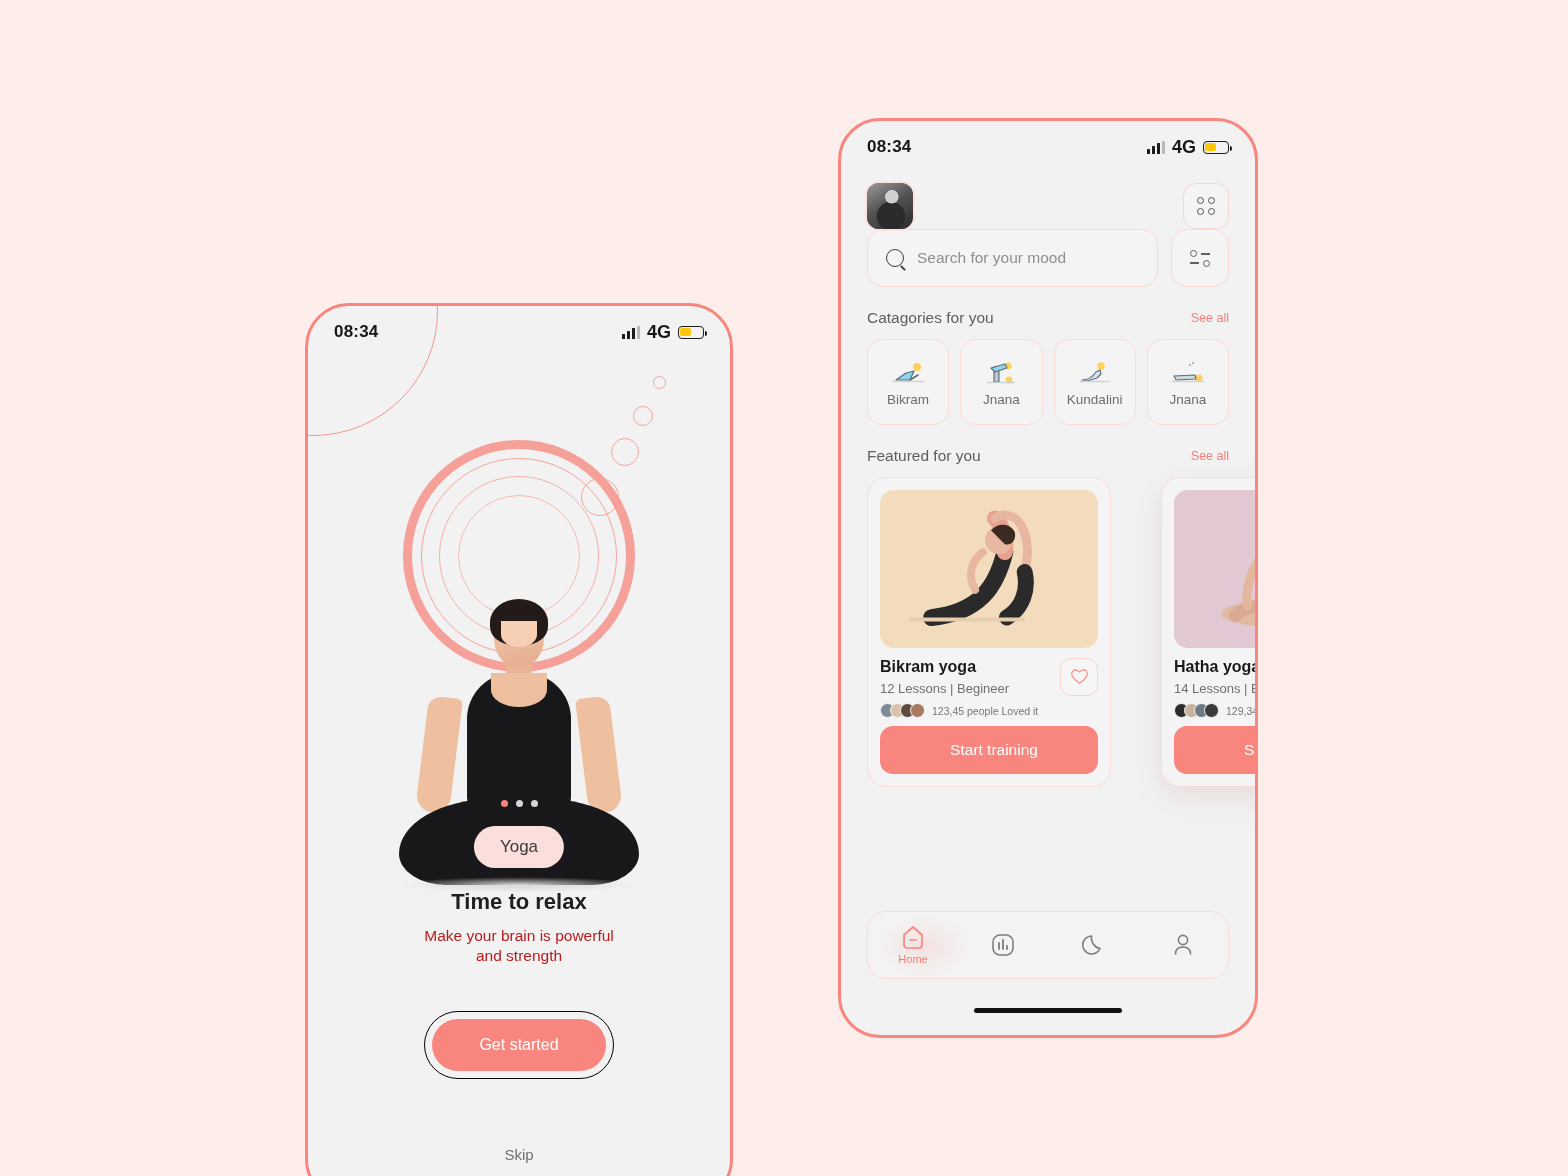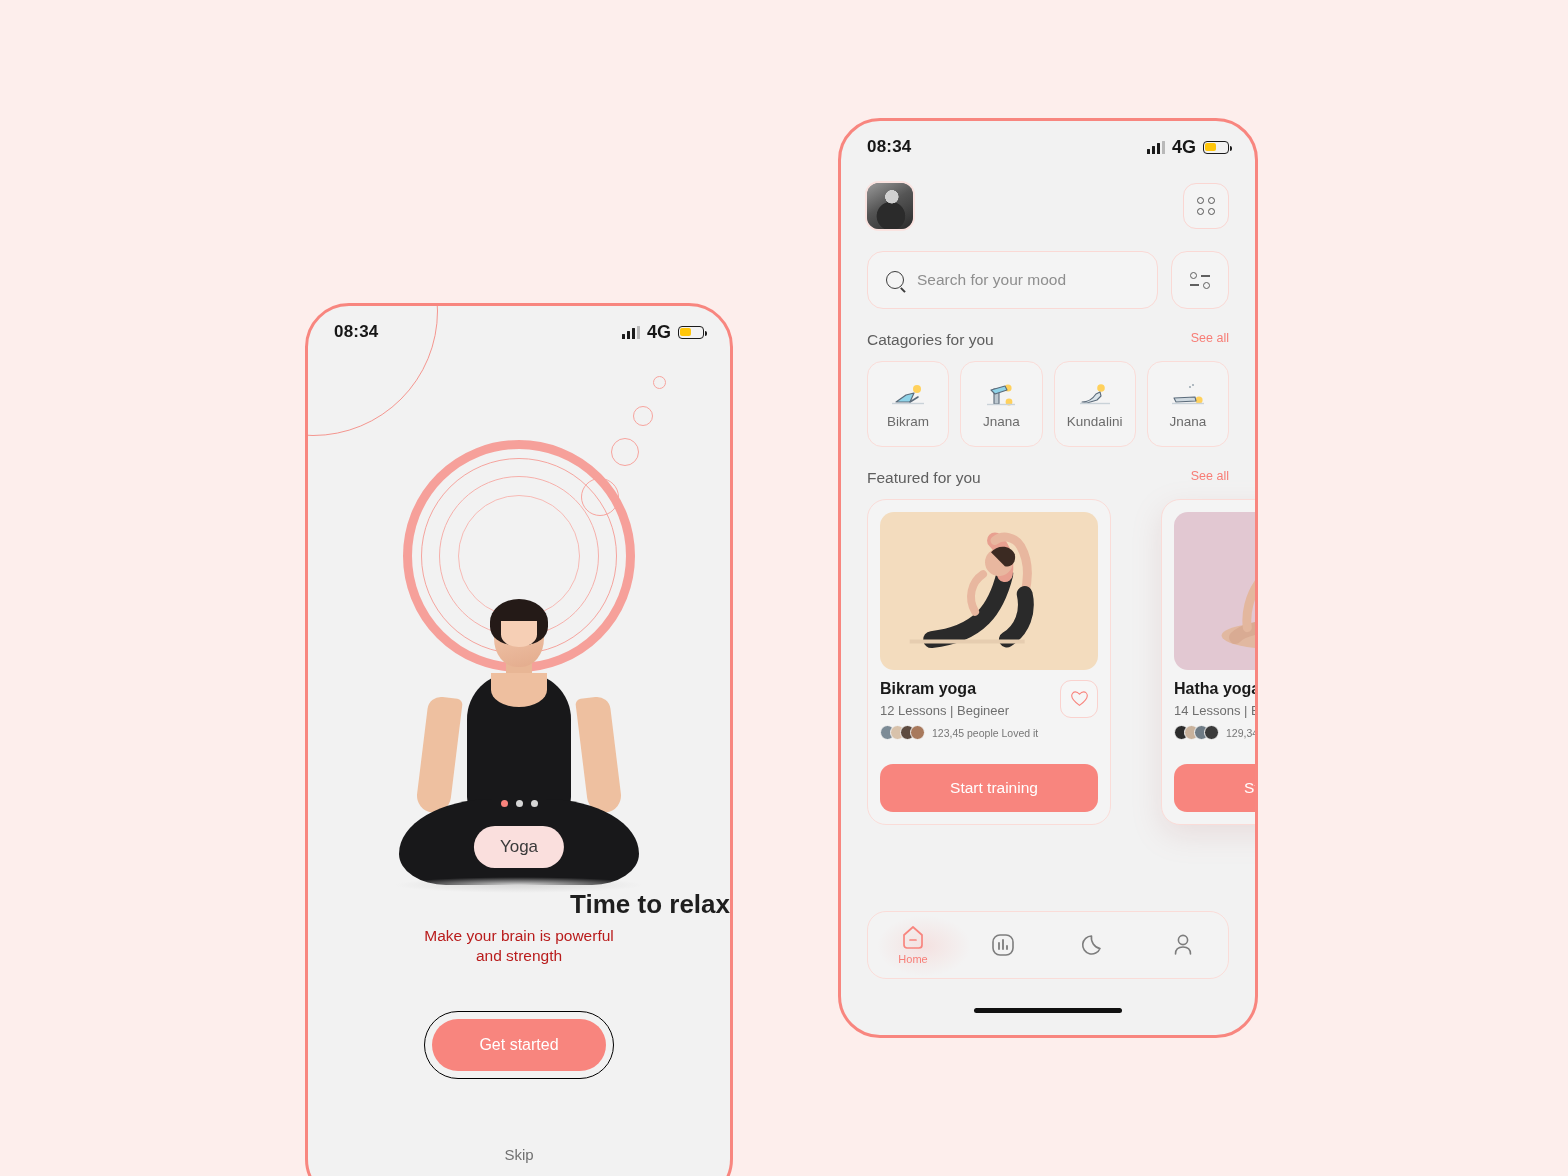--- a/index.html
+++ b/index.html
@@ -82,22 +82,22 @@
   .y-foot.l { left:84px; } .y-foot.r { left:118px; }
   .y-shadow { position:absolute; left:50%; bottom:-2px; transform:translateX(-50%);
               width:250px; height:16px; background:radial-gradient(ellipse at center,#d8d8d8 0%,rgba(242,242,242,0) 70%); z-index:9; }
 
   .dots { position:absolute; left:0; right:0; top:494px; display:flex; justify-content:center; gap:8px; }
   .dots span { width:7px; height:7px; border-radius:50%; background:#d6d6d6; }
   .dots span.active { background:#f8837c; }
 
   .pill-tag { position:absolute; left:50%; top:520px; transform:translateX(-50%);
               background:#fadfdd; color:#3a3a3a; font-size:17px; padding:11px 26px; border-radius:24px; }
-  .headline { position:absolute; left:0; right:0; top:583px; text-align:right;
-              font-size:26px; font-weight:bold; color:#1f1f1f; }
+  .headline { position:absolute; left:0; right:0; top:583px; text-align:center;
+              font-size:22px; font-weight:bold; color:#1f1f1f; }
   .subline { position:absolute; left:0; right:0; top:620px; text-align:center;
              font-size:15.5px; line-height:1.3; color:#b91c1c; }
 
   .cta-wrap { position:absolute; left:50%; top:705px; transform:translateX(-50%); padding:7px; border:1px solid #000000; border-radius:40px; }
   .cta { width: 174px; height: 52px; background:#f8857e; color:#fff; font-size:16px;
          border:none; border-radius:30px; cursor:pointer; }
   .skip { position:absolute; left:0; right:0; top:840px; text-align:center; font-size:15px; color:#707070; }
 
   
   .rp { position:absolute; left:0; right:0; top:52px; bottom:0; padding:0 26px; }
@@ -112,38 +112,38 @@
     filter: grayscale(1); }
   .grid-btn { width:46px; height:46px; border:1px solid #fad6d2; border-radius:13px; background:#f4f4f4;
               display:flex; align-items:center; justify-content:center; cursor:pointer; }
   .grid-ico { display:grid; grid-template-columns:repeat(2,7px); gap:4px; }
   .grid-ico i { width:7px; height:7px; border:1.4px solid #545454; border-radius:50%; display:block; }
 
   .greet { margin-top:22px; }
   .greet h1 { font-size:37px; font-weight:normal; color:#101010; line-height:1.36; letter-spacing:-.4px; }
   .greet h1 span.hl { background:#fae5e2; border-radius:4px; box-decoration-break:clone; padding:0 2px; }
 
-  .searchrow { display:flex; gap:13px; margin-top:22px; }
+  .searchrow { display:flex; gap:13px; }
   .searchbox { flex:1; height:58px; border:1px solid #fad9d5; border-radius:16px; background:#f4f4f4;
                display:flex; align-items:center; gap:13px; padding:0 18px; }
   .search-ico { width:18px; height:18px; border:1.8px solid #3c3c3c; border-radius:50%; position:relative; flex:0 0 auto; }
   .search-ico::after { content:""; position:absolute; right:-3px; bottom:-3px; width:6px; height:1.8px; background:#3c3c3c; transform:rotate(45deg); }
   .searchbox input { border:none; outline:none; background:transparent; font-size:15.5px; color:#555;
                      font-family:"Liberation Sans",sans-serif; width:100%; }
   .searchbox input::placeholder { color:#8e8e8e; }
   .filter-btn { width:58px; height:58px; border:1px solid #fad9d5; border-radius:16px; background:#f4f4f4;
                 display:flex; align-items:center; justify-content:center; cursor:pointer; }
   .filter-ico { width:24px; height:20px; position:relative; }
   .filter-ico i { position:absolute; display:block; }
   .filter-ico .c { width:7px; height:7px; border:1.6px solid #606060; border-radius:50%; }
   .filter-ico .l { height:1.6px; background:#606060; }
   .filter-ico .c1 { left:2px; top:2px; } .filter-ico .l1 { left:13px; top:5px; width:9px; }
   .filter-ico .c2 { right:2px; bottom:1px; } .filter-ico .l2 { left:2px; bottom:4px; width:9px; }
 
-  .sechead { display:flex; align-items:flex-start; justify-content:space-between; margin-top:22px; }
+  .sechead { display:flex; align-items:center; justify-content:space-between; margin-top:22px; }
   .sechead .t { font-size:15.5px; color:#5e5e5e; }
   .sechead .a { font-size:12.5px; color:#f77d76; cursor:pointer; }
 
   .cats { display:flex; gap:11px; margin-top:12px; }
   .cat { flex:1; height:86px; border:1px solid #fadcd8; border-radius:15px; background:#f4f4f4;
          display:flex; flex-direction:column; align-items:center; justify-content:center; gap:6px; cursor:pointer; }
   .cat .lbl { font-size:13.5px; color:#6b6b6b; }
   .cat svg { display:block; }
 
   .featured { display:flex; gap:14px; margin-top:12px; }
@@ -158,21 +158,21 @@
   .fbody { display:flex; align-items:flex-start; justify-content:space-between; margin-top:10px; }
   .ftitle { font-size:16px; font-weight:bold; color:#1a1a1a; }
   .fmeta { font-size:13px; color:#6f6f6f; margin-top:5px; }
   .fstack { display:flex; align-items:center; gap:7px; margin-top:7px; }
   .stack { display:flex; }
   .stack i { width:15px; height:15px; border-radius:50%; display:block; margin-left:-5px; border:1.2px solid #f4f4f4; }
   .stack i:first-child { margin-left:0; }
   .floved { font-size:10.5px; color:#777; }
   .heart-btn { width:38px; height:38px; border:1px solid #fad2ce; border-radius:11px; background:#f6f6f6;
                display:flex; align-items:center; justify-content:center; cursor:pointer; flex:0 0 auto; }
-  .start-btn { width:100%; height:48px; margin-top:24px; background:#f8857e; color:#fff; font-size:15.5px;
+  .start-btn { width:100%; height:48px; margin-top:8px; background:#f8857e; color:#fff; font-size:15.5px;
                border:none; border-radius:13px; cursor:pointer; font-family:"Liberation Sans",sans-serif;padding-left:10px; }
 
   .tabbar { position:absolute; left:26px; right:26px; bottom:56px; height:68px;
             border:1px solid #fadcd8; border-radius:19px; background:#f3f3f3;
             display:flex; align-items:center; }
   .tab { flex:1; display:flex; flex-direction:column; align-items:center; justify-content:center; gap:2px; cursor:pointer; }
   .tab .tl { font-size:11px; color:#f77d76; }
   .homeglow { position:absolute; left:10px; top:4px; width:92px; height:60px; border-radius:20px;
               background:radial-gradient(ellipse at center, rgba(248,133,126,.16) 0%, rgba(248,133,126,0) 72%); pointer-events:none; }
   .homebar { position:absolute; left:50%; bottom:22px; transform:translateX(-50%);

